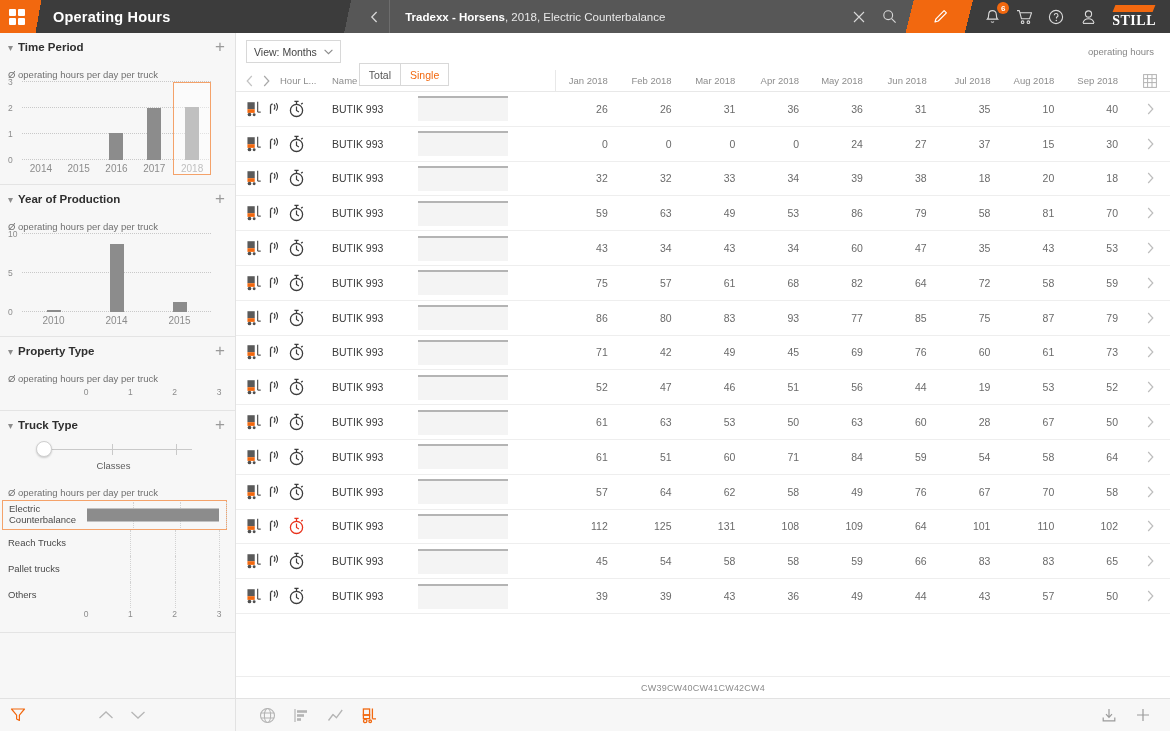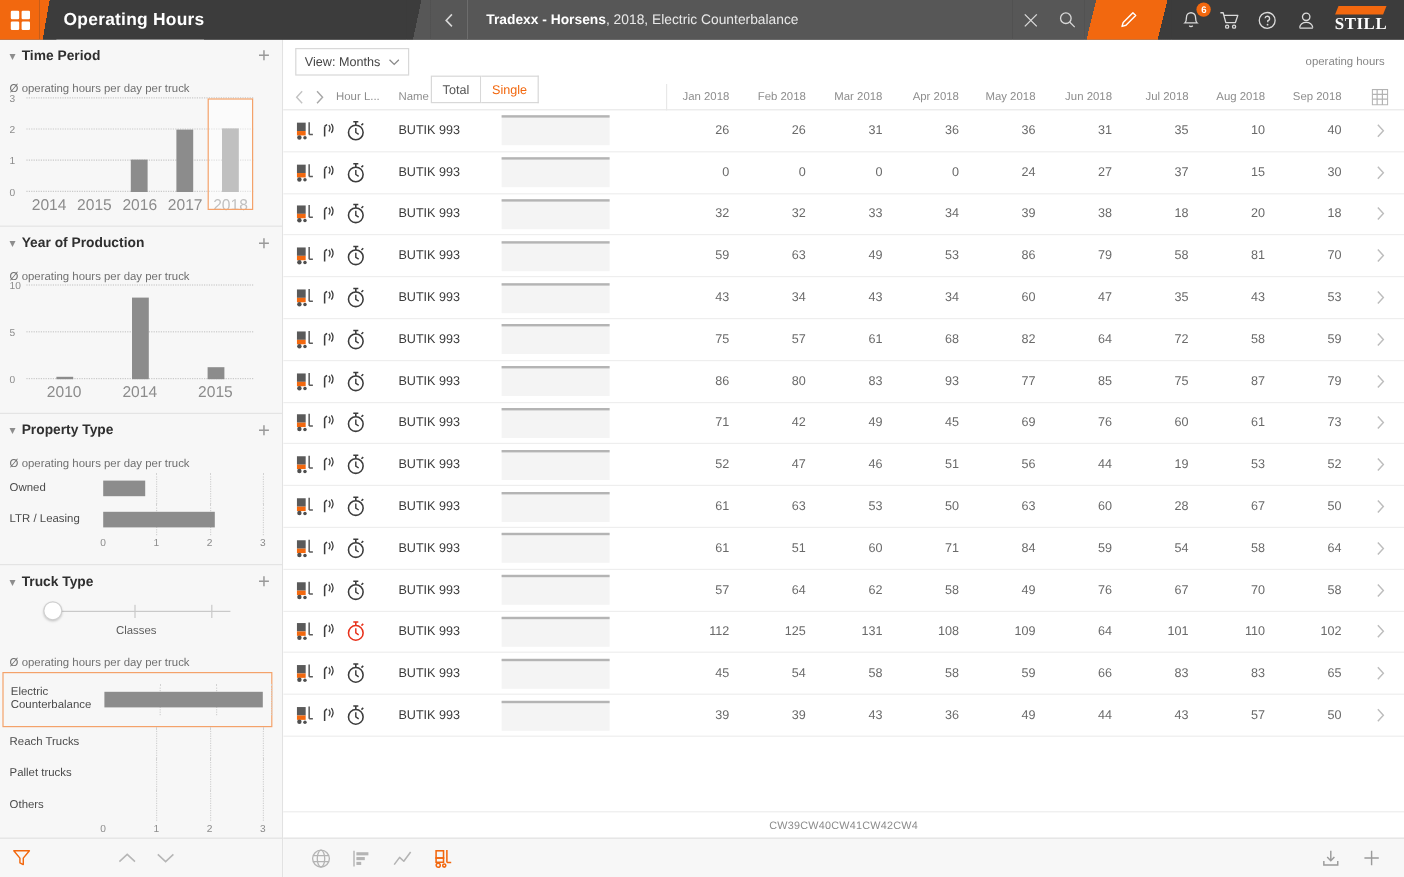--- a/index.html
+++ b/index.html
@@ -51,21 +51,21 @@
   .panel-sub { font-size: 9.5px; color: #6f6f6f; margin: 16px 0 2px 0; }
 
   .chartbox { position: relative; }
   .vchart { position: relative; height: 78px; margin-left: 14px; margin-right: 8px; }
   .vgrid { position: absolute; left: 0; right: 0; border-top: 1px dotted #c9c9c9; }
   .vlabel { position: absolute; left: -14px; font-size: 8.5px; color: #8c8c8c; transform: translateY(-50%); }
   .vbars { position: absolute; left: 0; right: 0; bottom: 0; top: 0; display: flex; align-items: flex-end; }
   .vbcell { flex: 1 1 0; display: flex; flex-direction: column; align-items: center; justify-content: flex-end; height: 100%; position: relative; }
   .vbar { width: 14px; background: #8c8c8c; }
   .vxaxis { display: flex; margin-left: 14px; margin-right: 8px; }
-  .vxtick { flex: 1 1 0; text-align: center; font-size: 13px; color: #8c8c8c; padding-top: 3px; }
+  .vxtick { flex: 1 1 0; text-align: center; font-size: 10px; color: #8c8c8c; padding-top: 3px; }
   .sel-box { position: absolute; border: 1.5px solid #f4a26a; background: rgba(255,255,255,.45); pointer-events: none; }
 
   .hrow { display: flex; align-items: center; height: 26px; }
   .hlabel { width: 78px; font-size: 9.5px; color: #4a4a4a; line-height: 1.15; flex: none; }
   .htrack { flex: 1 1 auto; position: relative; height: 26px; }
   .hbar { position: absolute; left: 0; top: 50%; transform: translateY(-50%); height: 13px; background: #8c8c8c; }
   .haxis { display: flex; margin-left: 78px; position: relative; height: 14px; }
   .haxtick { position: absolute; font-size: 8.5px; color: #8c8c8c; transform: translateX(-50%); top: 1px; }
   .hgridline { position: absolute; top: 0; bottom: 0; width: 0; border-left: 1px dotted #d2d2d2; }
 
@@ -286,40 +286,20 @@
         </div>
 
         <div class="panel">
           <div class="panel-head">
             <span class="chev">▾</span>
             <span class="panel-title">Property Type</span>
           </div>
           <div class="panel-plus">+</div>
           <div class="panel-sub">Ø operating hours per day per truck</div>
           <div class="chartbox">
-            <div id="pt-rows">
-                <div class="hrow">
-                  <div class="hlabel">Owned</div>
-                  <div class="htrack">
-                    <span class="hgridline" style="left: 33.3333%;"></span>
-                    <span class="hgridline" style="left: 66.6667%;"></span>
-                    <span class="hgridline" style="left: 100%;"></span>
-                    <div class="hbar" style="width: 26.6667%;"></div>
-                  </div>
-                </div>
-                <div class="hrow">
-                  <div class="hlabel">LTR / Leasing</div>
-                  <div class="htrack">
-                    <span class="hgridline" style="left: 33.3333%;"></span>
-                    <span class="hgridline" style="left: 66.6667%;"></span>
-                    <span class="hgridline" style="left: 100%;"></span>
-                    <div class="hbar" style="width: 70%;"></div>
-                  </div>
-                </div>
-              </div>
             <div class="haxis" id="pt-axis">
                 <span class="haxtick" style="left: 0%;">0</span>
                 <span class="haxtick" style="left: 33.3333%;">1</span>
                 <span class="haxtick" style="left: 66.6667%;">2</span>
                 <span class="haxtick" style="left: 100%;">3</span>
               </div>
           </div>
         </div>
 
         <div class="panel">
@@ -333,21 +313,21 @@
               <span class="slider-line"></span>
               <span class="slider-tick" style="left:76px"></span>
               <span class="slider-tick" style="left:140px"></span>
               <span class="slider-knob"></span>
             </div>
             <span class="slider-label">Classes</span>
           </div>
           <div class="panel-sub">Ø operating hours per day per truck</div>
           <div class="chartbox">
             <div id="tt-rows">
-                <div class="hrow" style="border: 1.5px solid rgb(244, 162, 106); margin-left: -6px; padding-left: 6px; width: calc(100% + 14px); height: 46px;">
+                <div class="hrow" style="border: 1.5px solid rgb(244, 162, 106); margin-left: -6px; padding-left: 6px; width: calc(100% + 14px); height: 30px;">
                   <div class="hlabel">Electric Counterbalance</div>
                   <div class="htrack">
                     <span class="hgridline" style="left: 33.3333%;"></span>
                     <span class="hgridline" style="left: 66.6667%;"></span>
                     <span class="hgridline" style="left: 100%;"></span>
                     <div class="hbar" style="width: 95%;"></div>
                   </div>
                 </div>
                 <div class="hrow">
                   <div class="hlabel">Reach Trucks</div>

